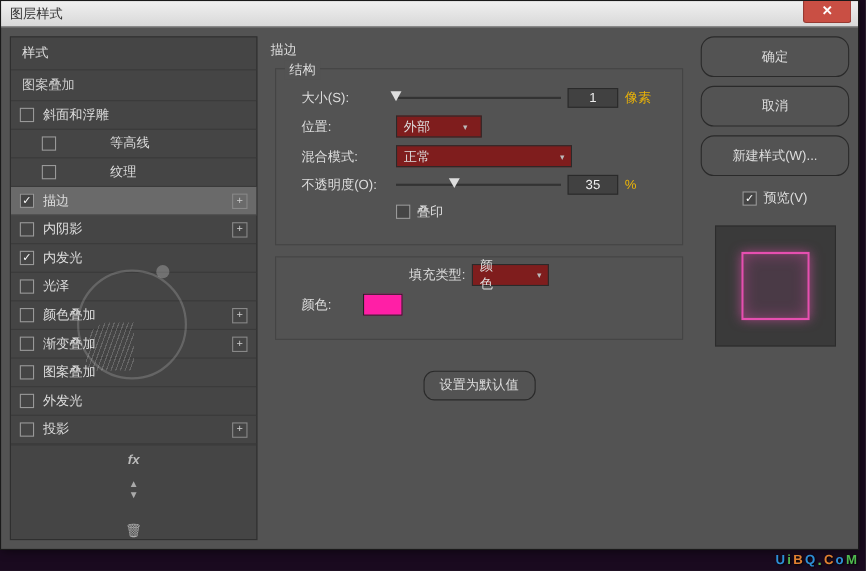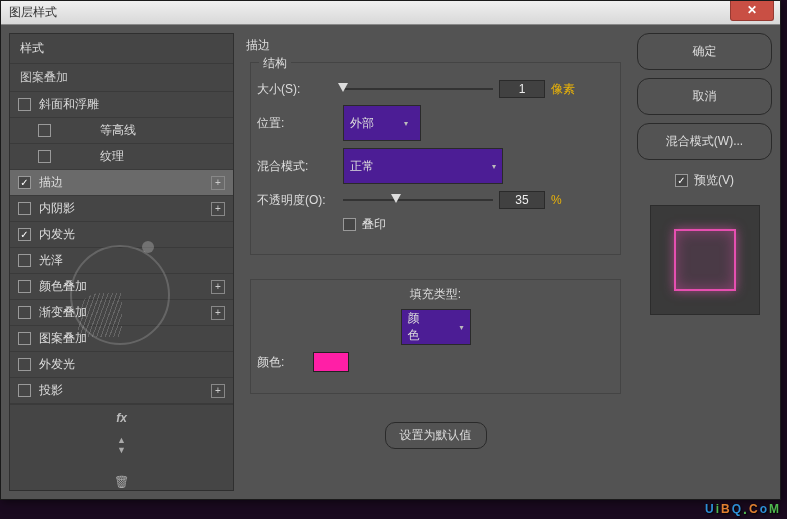--- a/index.html
+++ b/index.html
@@ -19,31 +19,31 @@
 .effect-row .cb{width:13px;height:13px;border:1px solid #999;background:#454545;margin-right:8px;display:flex;align-items:center;justify-content:center;flex-shrink:0;}
 .effect-row .cb.checked::after{content:"✓";color:#fff;font-size:10px;line-height:1;}
 .effect-row .label{flex:1;}
 .effect-row .plus{width:14px;height:14px;border:1px solid #888;display:flex;align-items:center;justify-content:center;font-size:10px;color:#ccc;cursor:pointer;}
 .sidebar-footer{margin-top:auto;display:flex;align-items:center;padding:6px 8px;gap:10px;border-top:1px solid #3a3a3a;flex-direction:column;}
 .sidebar-footer .fx{font-style:italic;font-weight:bold;color:#bbb;}
 .sidebar-footer .arrows{font-size:9px;color:#aaa;}
 .sidebar-footer .spacer{flex:1;}
 .sidebar-footer .trash{color:#aaa;cursor:pointer;}
 .main{flex:1;padding:4px 6px;}
-.group{border:1px solid #444;margin-bottom:24px;padding:10px 6px 14px;position:relative;}
+.group{border:1px solid #444;margin-bottom:10px;padding:10px 23px 14px;position:relative;}
 .group-title{position:absolute;top:-8px;left:8px;background:#535353;padding:0 4px;color:#ddd;}
 .section-title{color:#ddd;margin-bottom:8px;margin-left:-4px;}
 .form-row{display:flex;align-items:center;margin:7px 0;gap:6px;}
 .form-row .lbl{width:80px;text-align:left;color:#ddd;}
 .slider{position:relative;width:150px;height:14px;}
 .slider .track{position:absolute;top:6px;left:0;right:0;height:2px;background:#333;}
 .slider .thumb{position:absolute;top:1px;width:0;height:0;border-left:5px solid transparent;border-right:5px solid transparent;border-top:9px solid #ddd;cursor:pointer;}
 .num-input{width:46px;height:18px;background:#414141;border:1px solid #2a2a2a;color:#eee;text-align:center;padding:1px 3px;}
 .unit{color:#eab308;}
-.select{height:36px;background:#4c1d95;border:1px solid #2a2a2a;display:flex;align-items:center;padding:0 6px;gap:30px;cursor:pointer;}
+.select{height:20px;background:#7f1d1d;border:1px solid #2a2a2a;display:flex;align-items:center;padding:0 6px;gap:30px;cursor:pointer;}
 .select .arrow{font-size:8px;color:#bbb;}
 .inline-cb{display:flex;align-items:center;gap:6px;}
 .inline-cb .cb{width:13px;height:13px;border:1px solid #999;background:#454545;}
 .color-swatch{width:36px;height:20px;border:1px solid #222;cursor:pointer;}
 .btn-row{display:flex;gap:12px;margin-top:28px;justify-content:center;}
 .ps-btn{padding:4px 14px;background:#535353;border:1px solid #2a2a2a;border-radius:10px;color:#ddd;cursor:pointer;}
 .right{width:135px;display:flex;flex-direction:column;gap:8px;align-items:stretch;}
 .right .ps-btn{width:100%;text-align:center;border-radius:12px;padding:9px 0;}
 .preview-cb{display:flex;align-items:center;justify-content:center;gap:6px;margin-top:4px;}
 .preview-cb .cb{width:13px;height:13px;border:1px solid #999;background:#454545;display:flex;align-items:center;justify-content:center;}
@@ -184,42 +184,42 @@
 
         <div class="form-row" style="padding-left:86px;">
           <div class="inline-cb">
             <div class="cb"></div>
               <span>叠印</span>
           </div>
         </div>
       </div>
 
       <div class="group">
-        <div class="form-row" style="justify-content:center;margin-top:-4px;flex-direction:column;">
+        <div class="form-row" style="justify-content:center;margin-top:-4px;">
           <span>填充类型:</span>
           <div class="select" style="width:70px;">
             <span>颜色</span>
               <span class="arrow">▾</span>
           </div>
         </div>
         <div class="form-row">
           <span class="lbl" style="width:50px;">颜色:</span>
           <div class="color-swatch" id="color-swatch" style="background: rgb(255, 31, 166);"></div>
         </div>
       </div>
 
       <div class="btn-row">
         <div class="ps-btn">设置为默认值</div>
       </div>
     </div>
 
     <div class="right">
       <div class="ps-btn">确定</div>
       <div class="ps-btn">取消</div>
-      <div class="ps-btn">混合模式(W)...</div>
+      <div class="ps-btn">新建样式(W)...</div>
       <div class="preview-cb">
         <div class="cb checked"></div>
           <span>预览(V)</span>
       </div>
       <div class="preview-box">
         <div class="preview-inner"></div>
       </div>
     </div>
   </div>
 </div>

